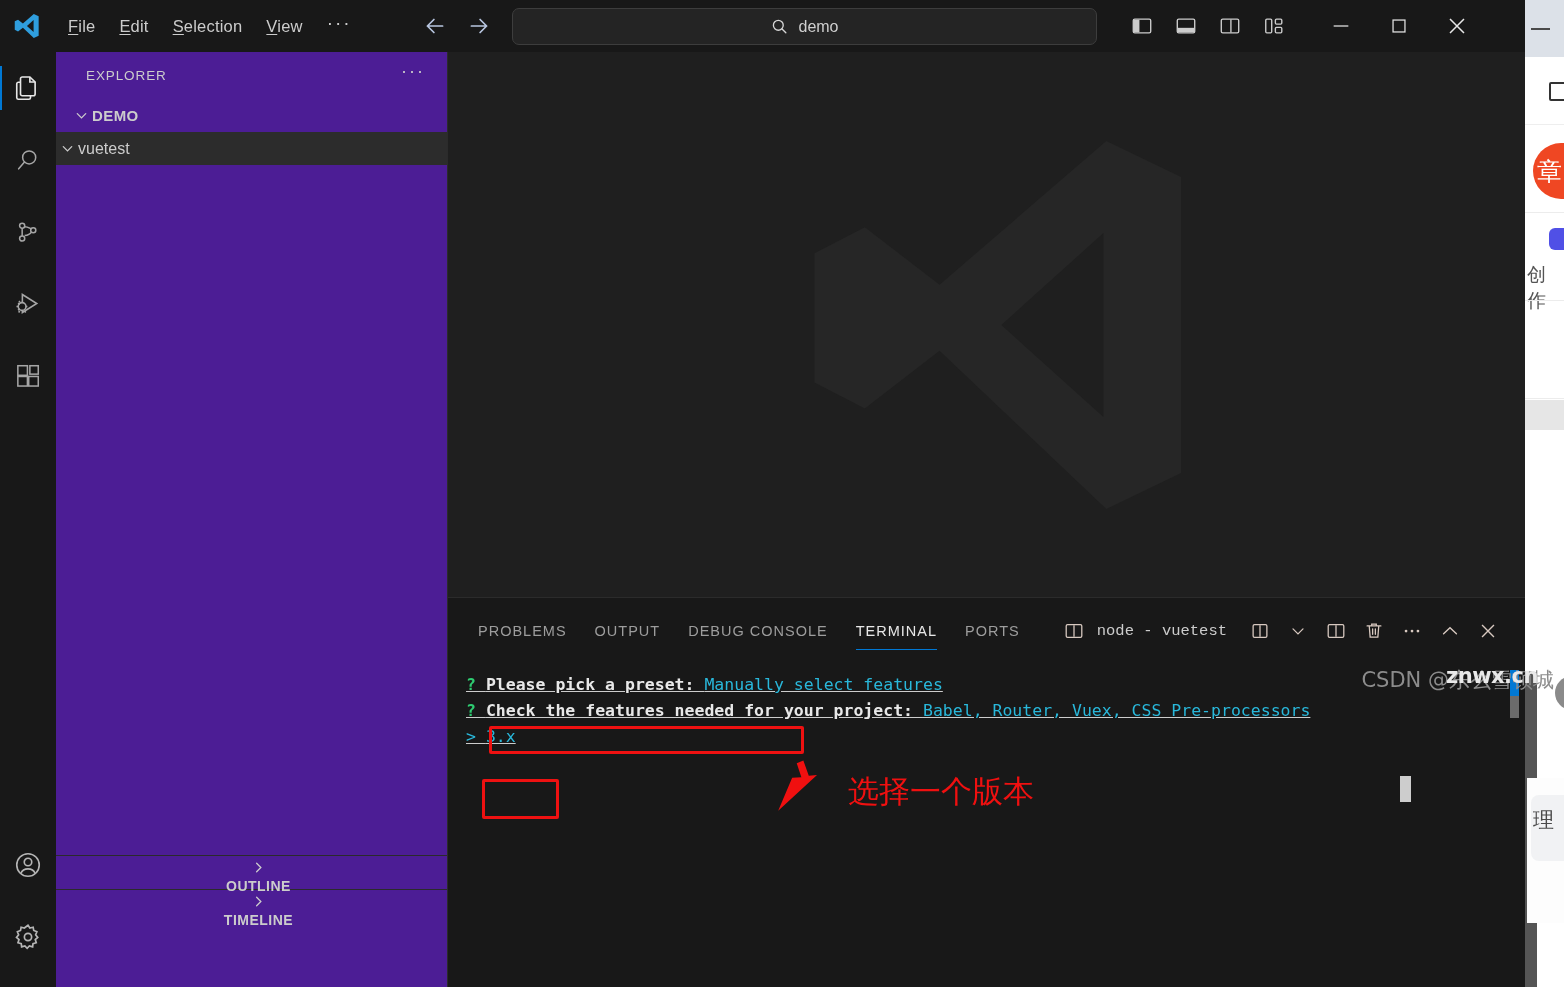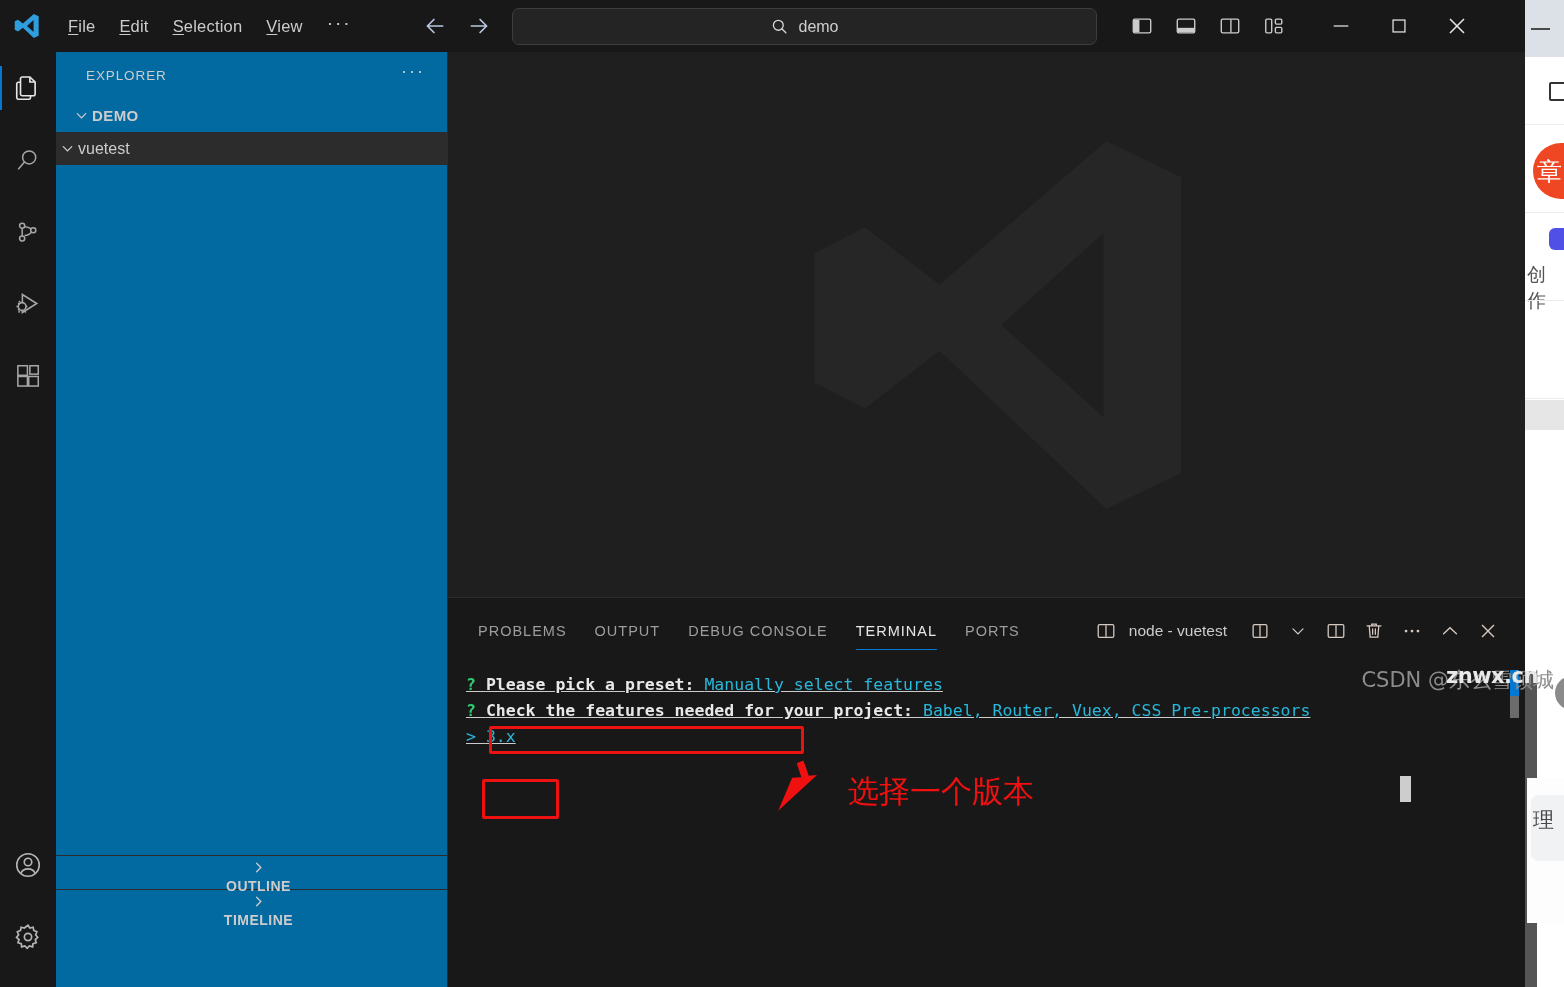--- a/index.html
+++ b/index.html
@@ -47,21 +47,21 @@
   }
   .act-item { width: 56px; height: 72px; display: flex; align-items: center; justify-content: center; position: relative; }
   .act-item.active::before {
     content: ""; position: absolute; left: 0; top: 14px; bottom: 14px; width: 2px; background: #0078d4;
   }
   .act-bottom { margin-top: auto; display:flex; flex-direction:column; align-items:center; padding-bottom: 14px; }
 
   
   .sidebar {
     position: absolute; left: 56px; top: 52px; width: 392px; height: 935px;
-    background: #0369a1; border-right: 1px solid #2b2b2b;
+    background: #4c1d95; border-right: 1px solid #2b2b2b;
   }
   .sb-header { height: 47px; display: flex; align-items: center; padding: 0 16px 0 30px; justify-content: space-between; }
   .sb-title { font-size: 13.5px; letter-spacing: .9px; color: #cccccc; }
   .sb-dots { font-size: 18px; color: #cccccc; letter-spacing: 2px; padding: 0 6px 8px 6px; }
   .tree-row { display: flex; align-items: center; height: 33px; font-size: 16px; color: #cccccc; cursor: default; }
   .tree-row.root { padding-left: 14px; font-weight: bold; font-size: 15px; letter-spacing: .4px; }
   .tree-row.child { }
   .tree-row.selected { background: #2c2c2c; }
   .chev { width: 22px; display: inline-flex; align-items: center; justify-content: center; flex: 0 0 22px; }
   .sb-spacer { height: 690px; }
@@ -94,21 +94,21 @@
   }
   .ptab:first-child { margin-left: 30px; }
   .ptab.active { color: #e7e7e7; }
   .ptab.active::after {
     content: ""; position: absolute; left: 0; right: 0; bottom: 14px; height: 1.5px; background: #0078d4;
   }
   .panel-actions {
     position: absolute; right: 18px; top: 0; height: 66px; display: flex; align-items: center; gap: 0;
   }
   .pa { width: 38px; height: 38px; display:flex; align-items:center; justify-content:center; }
-  .term-name { font-size: 15.5px; color: #cccccc; margin: 0 14px 0 4px; white-space: nowrap; }
+  .term-name { font-size: 15.5px; color: #cccccc; margin: 0 14px 0 4px; white-space: nowrap; font-family: Liberation Mono, monospace; }
 
   
   .term {
     position: absolute; left: 0; top: 66px; right: 0; bottom: 0;
     font-family: "DejaVu Sans Mono", monospace;
     font-size: 16.5px; line-height: 26px; color: #cccccc;
     padding: 8px 0 0 18px; overflow: hidden;
   }
   .tline { white-space: pre; height: 26px; text-decoration: underline; }
   .q { color: #2ecc71; font-weight: bold; }

